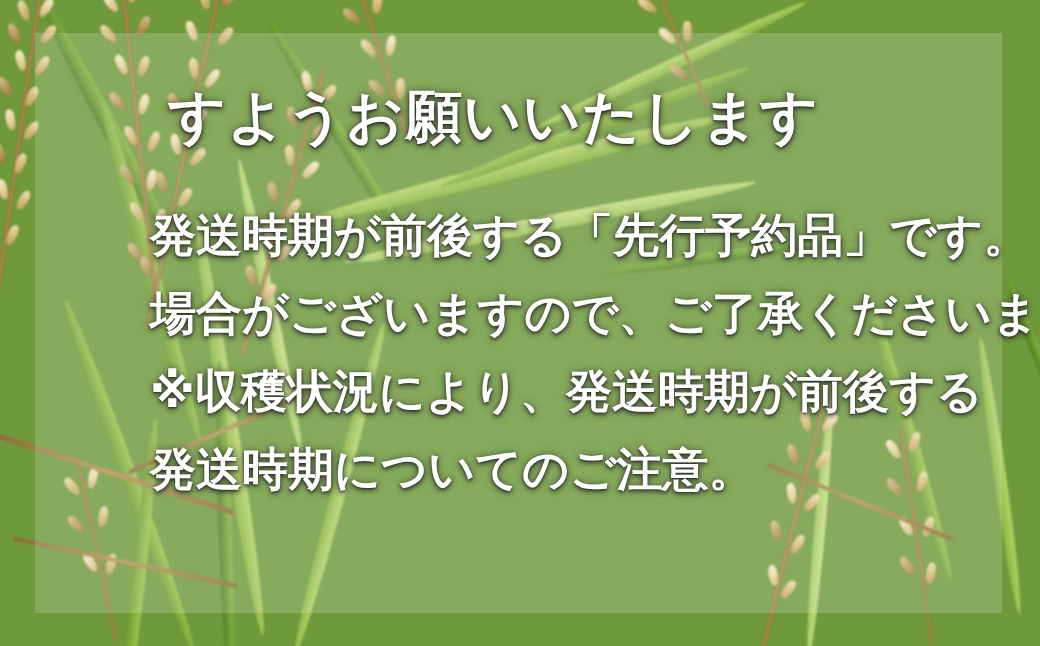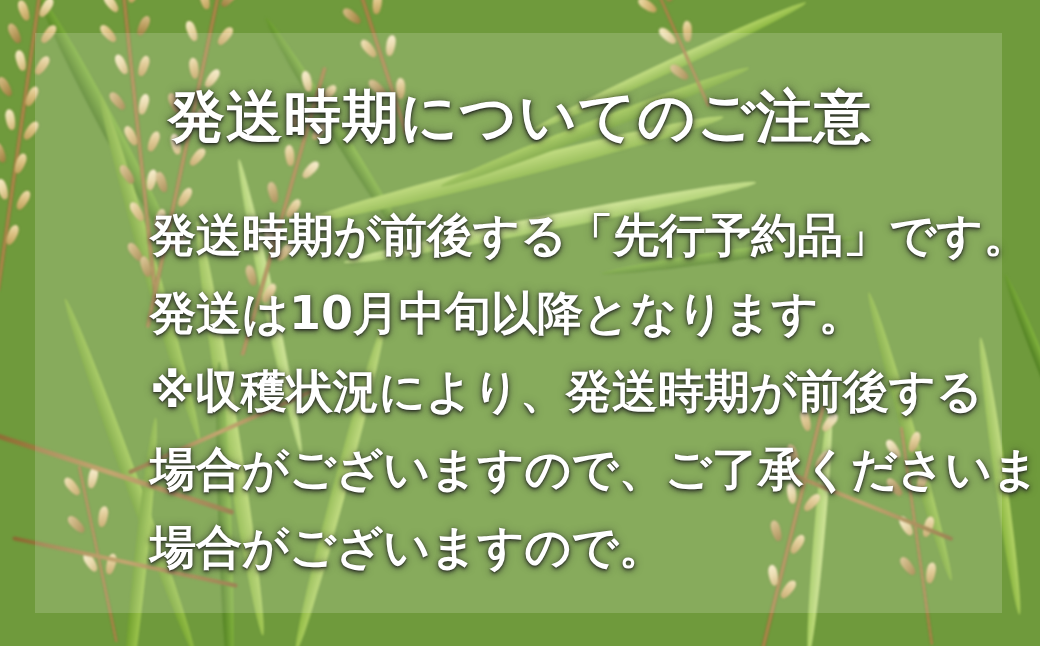--- a/index.html
+++ b/index.html
@@ -377,24 +377,23 @@
       <div class="stem" style="left:10px;  top:560px; width:230px; height:4px; transform:rotate(12deg);"></div>
       <div class="stem" style="left:120px; top:430px; width:200px; height:4px; transform:rotate(-24deg);"></div>
       <div class="stem" style="left:760px; top:500px; width:200px; height:4px; transform:rotate(22deg);"></div>
     </div>
   </div>
 
   <div id="veil"></div>
 
   <div id="content">
 
-    <div id="title">発送時期についてのご注意</div>
+    <div id="title">すようお願いいたします</div>
 
     <div id="body-lines">
       <div class="body-line">発送時期が前後する「先行予約品」です。</div>
-      <div class="body-line">発送は10月中旬以降となります。</div>
+      <div class="body-line">場合がございますので、ご了承くださいま</div>
       <div class="body-line">※収穫状況により、発送時期が前後する</div>
-      <div class="body-line">場合がございますので、ご了承くださいま</div>
-      <div class="body-line">場合がございますので。</div>
+      <div class="body-line">発送時期についてのご注意。</div>
     </div>
 
   </div>
 </div>
 
 </body></html>

